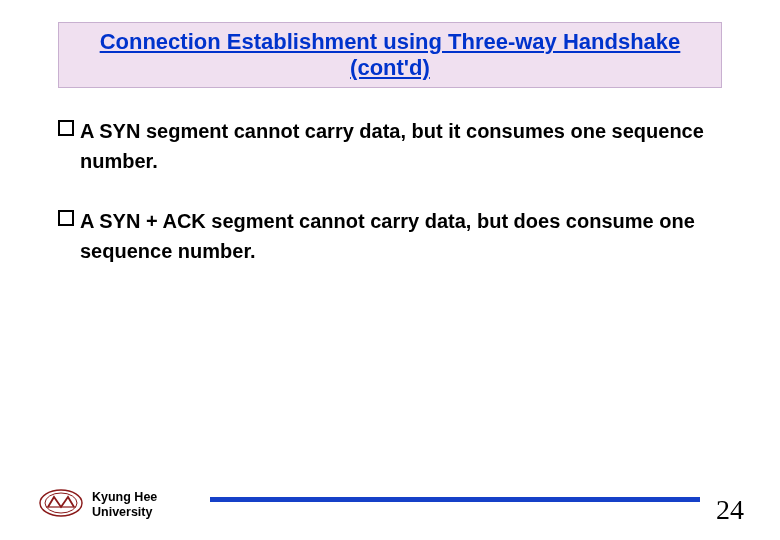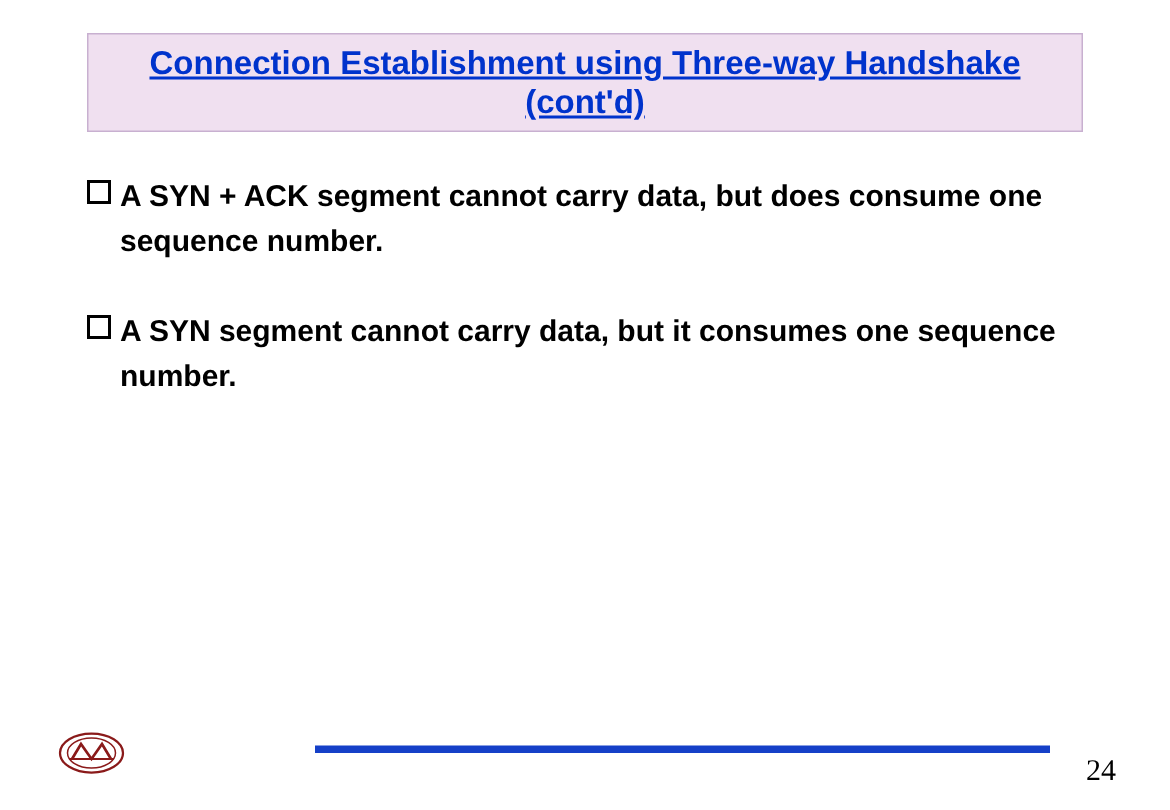--- a/index.html
+++ b/index.html
@@ -71,59 +71,63 @@
     left: 210px;
     bottom: 26px;
     width: 490px;
     height: 5px;
     background: #1540c8;
   }
   .page-num {
     position: absolute;
     right: 36px;
     bottom: 2px;
-    font-size: 20px;
+    font-size: 28px;
     color: #000;
     font-family: "Times New Roman", serif;
   }
 </style>
 </head>
 <body>
 
 <div class="title-bar">
   <span class="title-text">Connection Establishment using Three-way Handshake (cont'd)</span>
 </div>
 
 <div class="content">
 
   <div class="bullet-item">
     <span class="bullet-icon">
       <svg width="16" height="16" viewBox="0 0 16 16">
           <rect x="1" y="1" width="14" height="14" fill="none" stroke="#000" stroke-width="2"></rect>
         </svg>
     </span>
-    <span class="bullet-text">A SYN + ACK segment cannot carry data, but does consume one sequence number.</span>
+    <span class="bullet-text">A SYN segment cannot carry data, but it consumes one sequence number.</span>
   </div>
 
   <div class="bullet-item">
     <span class="bullet-icon">
       <svg width="16" height="16" viewBox="0 0 16 16">
           <rect x="1" y="1" width="14" height="14" fill="none" stroke="#000" stroke-width="2"></rect>
         </svg>
     </span>
-    <span class="bullet-text">A SYN segment cannot carry data, but it consumes one sequence number.</span>
+    <span class="bullet-text">A SYN + ACK segment cannot carry data, but does consume one sequence number.</span>
   </div>
 
 
 </div>
 
 <div class="footer">
   <span class="logo">
     <svg width="46" height="30" viewBox="0 0 46 30">
       <ellipse cx="23" cy="15" rx="21" ry="13" fill="none" stroke="#8a1a1a" stroke-width="1.5"></ellipse>
       <ellipse cx="23" cy="15" rx="16" ry="10" fill="none" stroke="#8a1a1a" stroke-width="1"></ellipse>
       <path d="M10 19 L16 9 L23 19 L30 9 L36 19" fill="none" stroke="#8a1a1a" stroke-width="1.8"></path>
       <path d="M8 19 L38 19" stroke="#8a1a1a" stroke-width="1.2"></path>
     </svg>
   </span>
+  <div class="uni-text">
+    <div>Kyung Hee</div>
+    <div>University</div>
+  </div>
   <div class="blue-line"></div>
   <div class="page-num">24</div>
 </div>
 
 </body></html>

